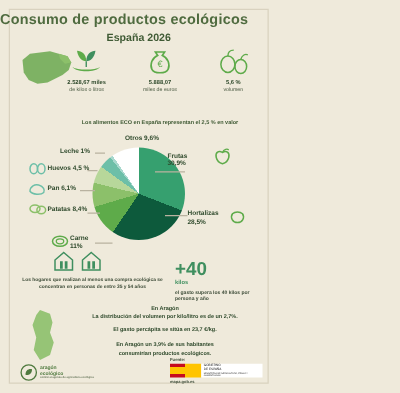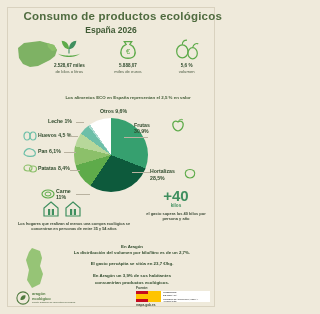--- a/index.html
+++ b/index.html
@@ -10,21 +10,21 @@
     color:#3b4a36;
     overflow:hidden;
     position:relative;
   }
   .frame{
     position:absolute;left:7px;top:7px;width:208px;height:300px;
     border:1px solid #d9d2bf;
     box-sizing:border-box;
   }
   .title{
-    position:absolute;left:0;top:10px;width:222px;text-align:right;
+    position:absolute;left:0;top:10px;width:222px;text-align:left;
     font-size:11.5px;font-weight:bold;color:#4f6b3f;letter-spacing:.2px;
   }
   .subtitle{
     position:absolute;left:0;top:25px;width:222px;text-align:center;
     font-size:8.5px;font-weight:bold;color:#3f5a34;
   }
   
   .map{position:absolute;left:14px;top:36px;width:46px;height:36px;}
   
   .stats{
@@ -40,21 +40,21 @@
     font-size:4.4px;font-weight:bold;color:#3f5a34;
   }
   
   .pie-wrap{position:absolute;left:74px;top:118px;width:74px;height:74px;}
   .pie{width:74px;height:74px;border-radius:50%;}
   .lbl{position:absolute;font-size:5.2px;font-weight:bold;color:#2f4a2c;white-space:nowrap;}
   .lbl .pct{font-weight:bold;}
   .leader{position:absolute;background:#b9b2a0;height:1px;}
   .mini{position:absolute;width:13px;height:11px;}
   
-  .plus40{position:absolute;left:140px;top:188px;width:72px;text-align:center;}
+  .plus40{position:absolute;left:140px;top:208px;width:72px;text-align:left;}
   .plus40 .big{font-size:15px;font-weight:bold;color:#3f8f5f;line-height:1;}
   .plus40 .kilos{font-size:4.6px;font-weight:bold;color:#3f8f5f;}
   .plus40 .desc{font-size:4px;font-weight:bold;color:#3b4a36;line-height:1.3;margin-top:3px;}
   
   .houses{position:absolute;left:42px;top:200px;width:44px;height:18px;display:flex;gap:4px;}
   .note-left{
     position:absolute;left:16px;top:221px;width:116px;text-align:center;
     font-size:3.9px;font-weight:bold;color:#3b4a36;line-height:1.35;
   }
   

